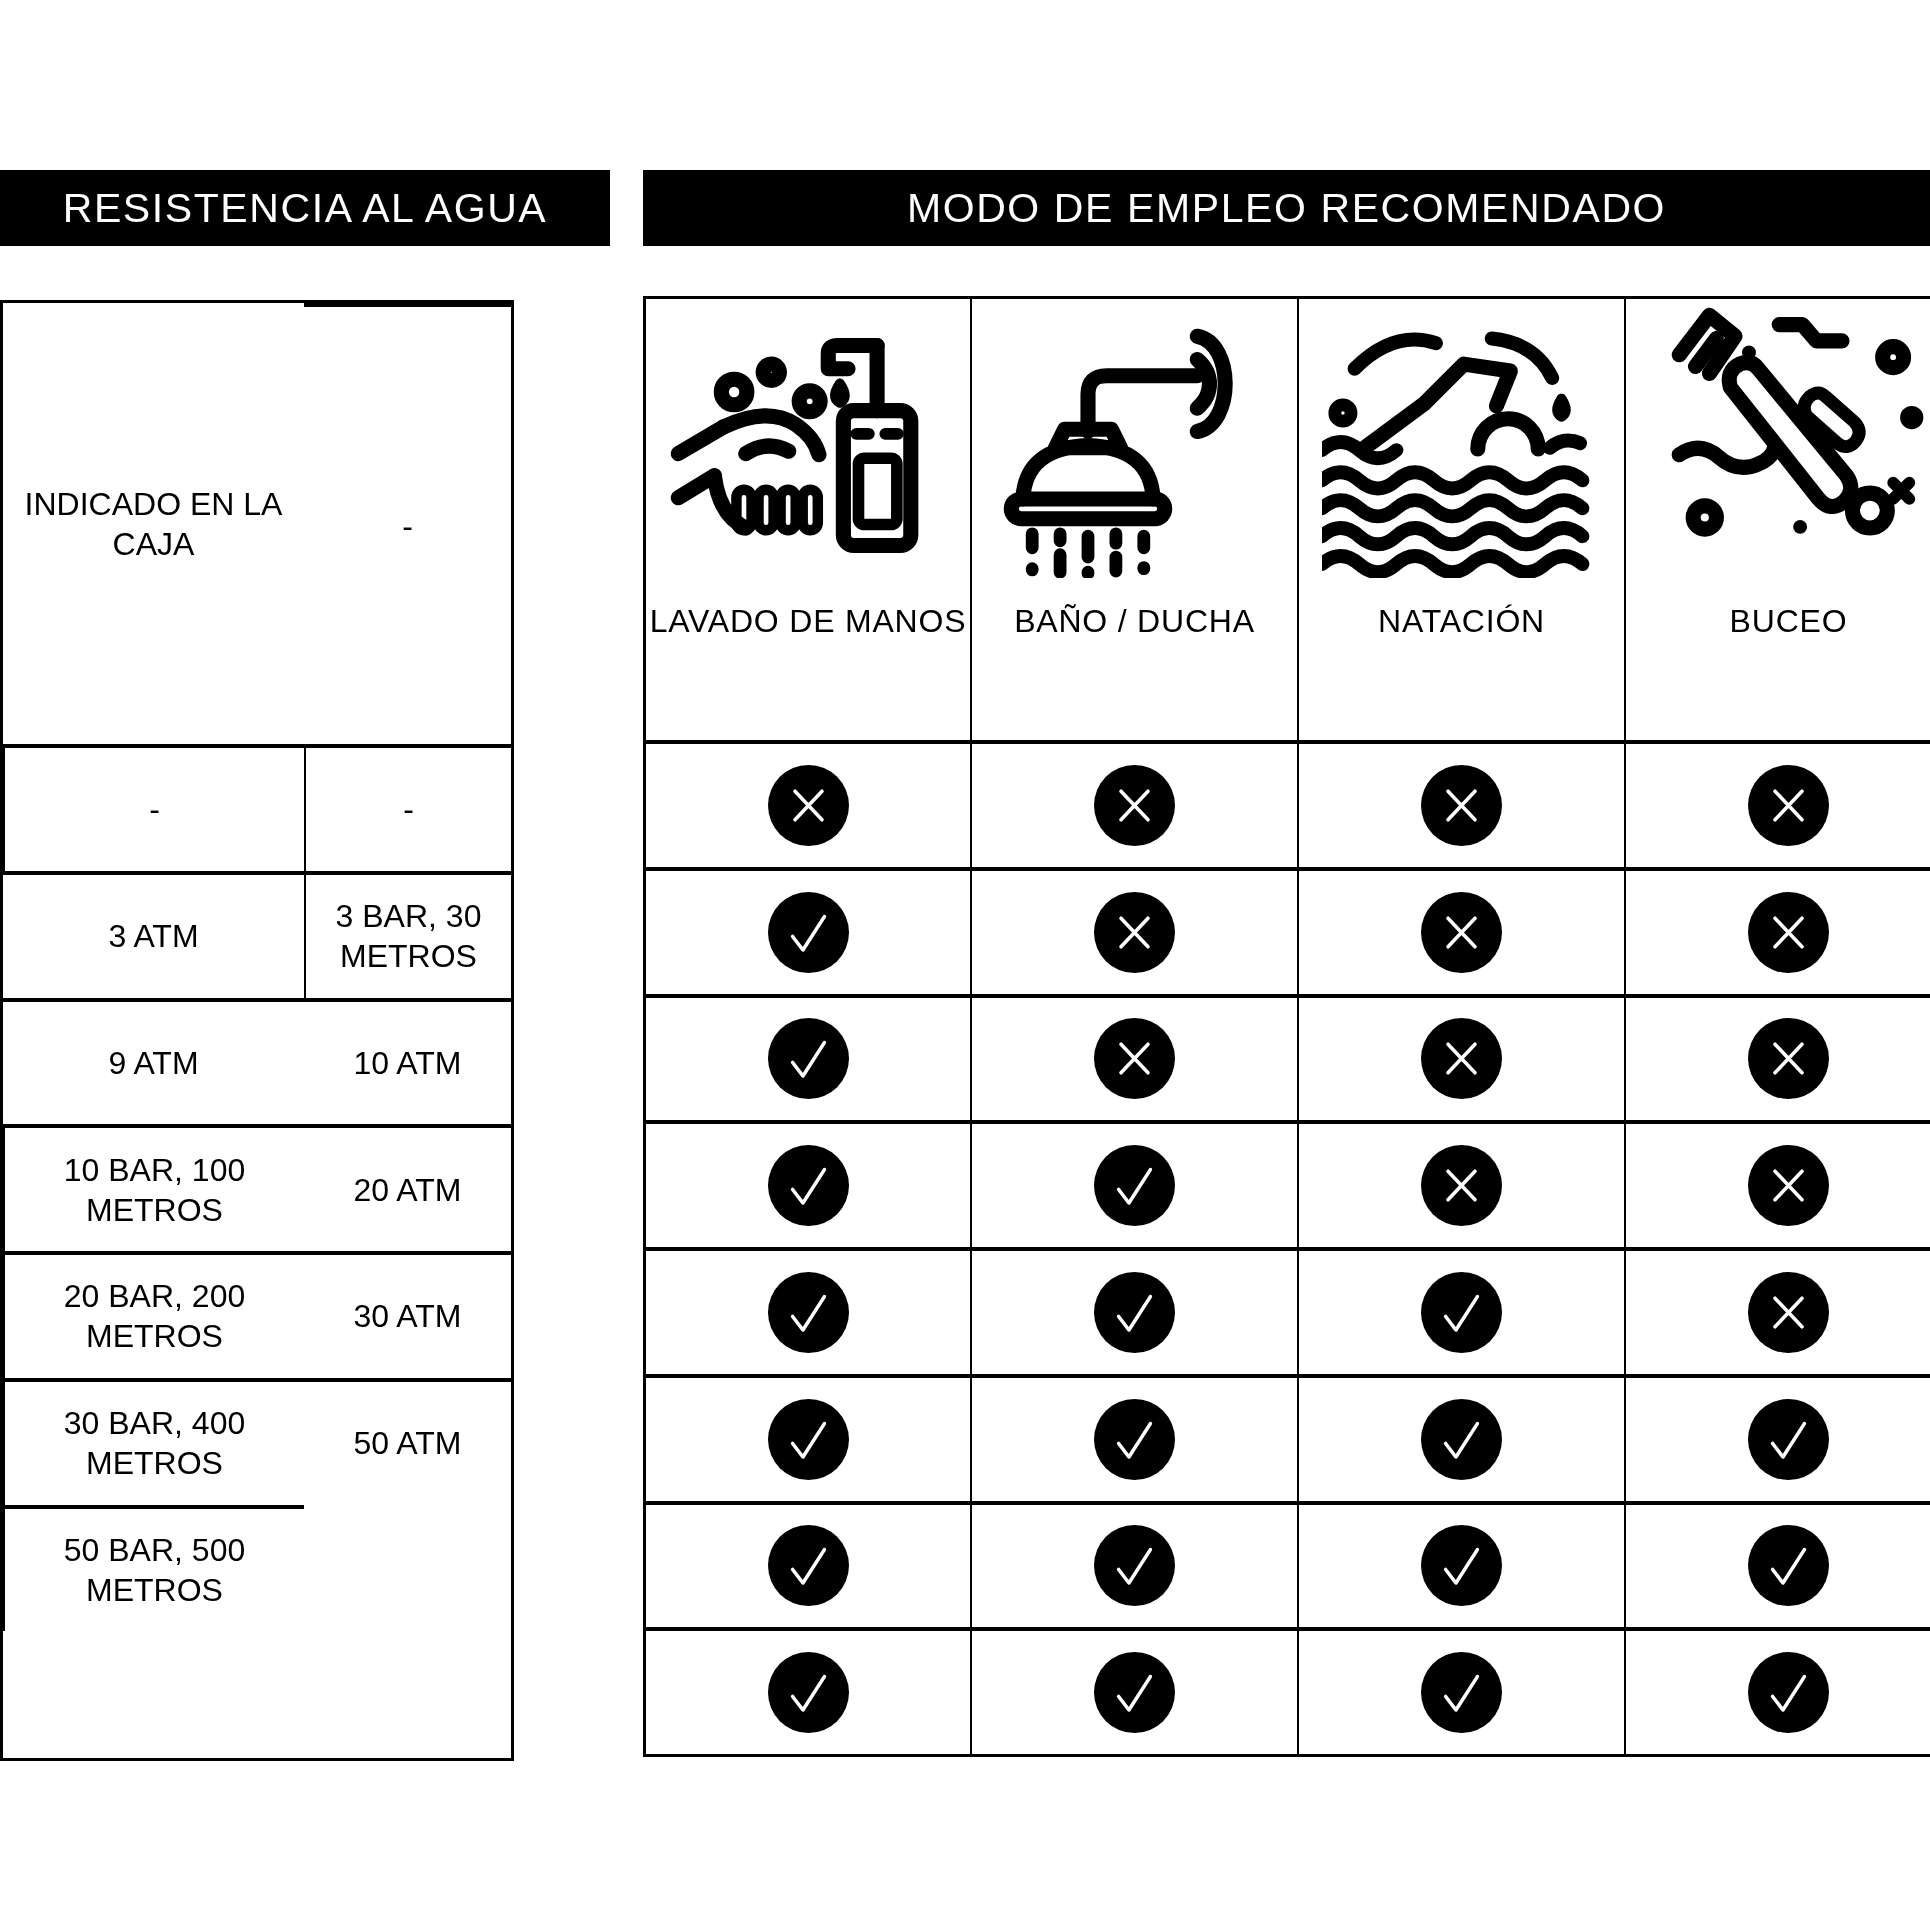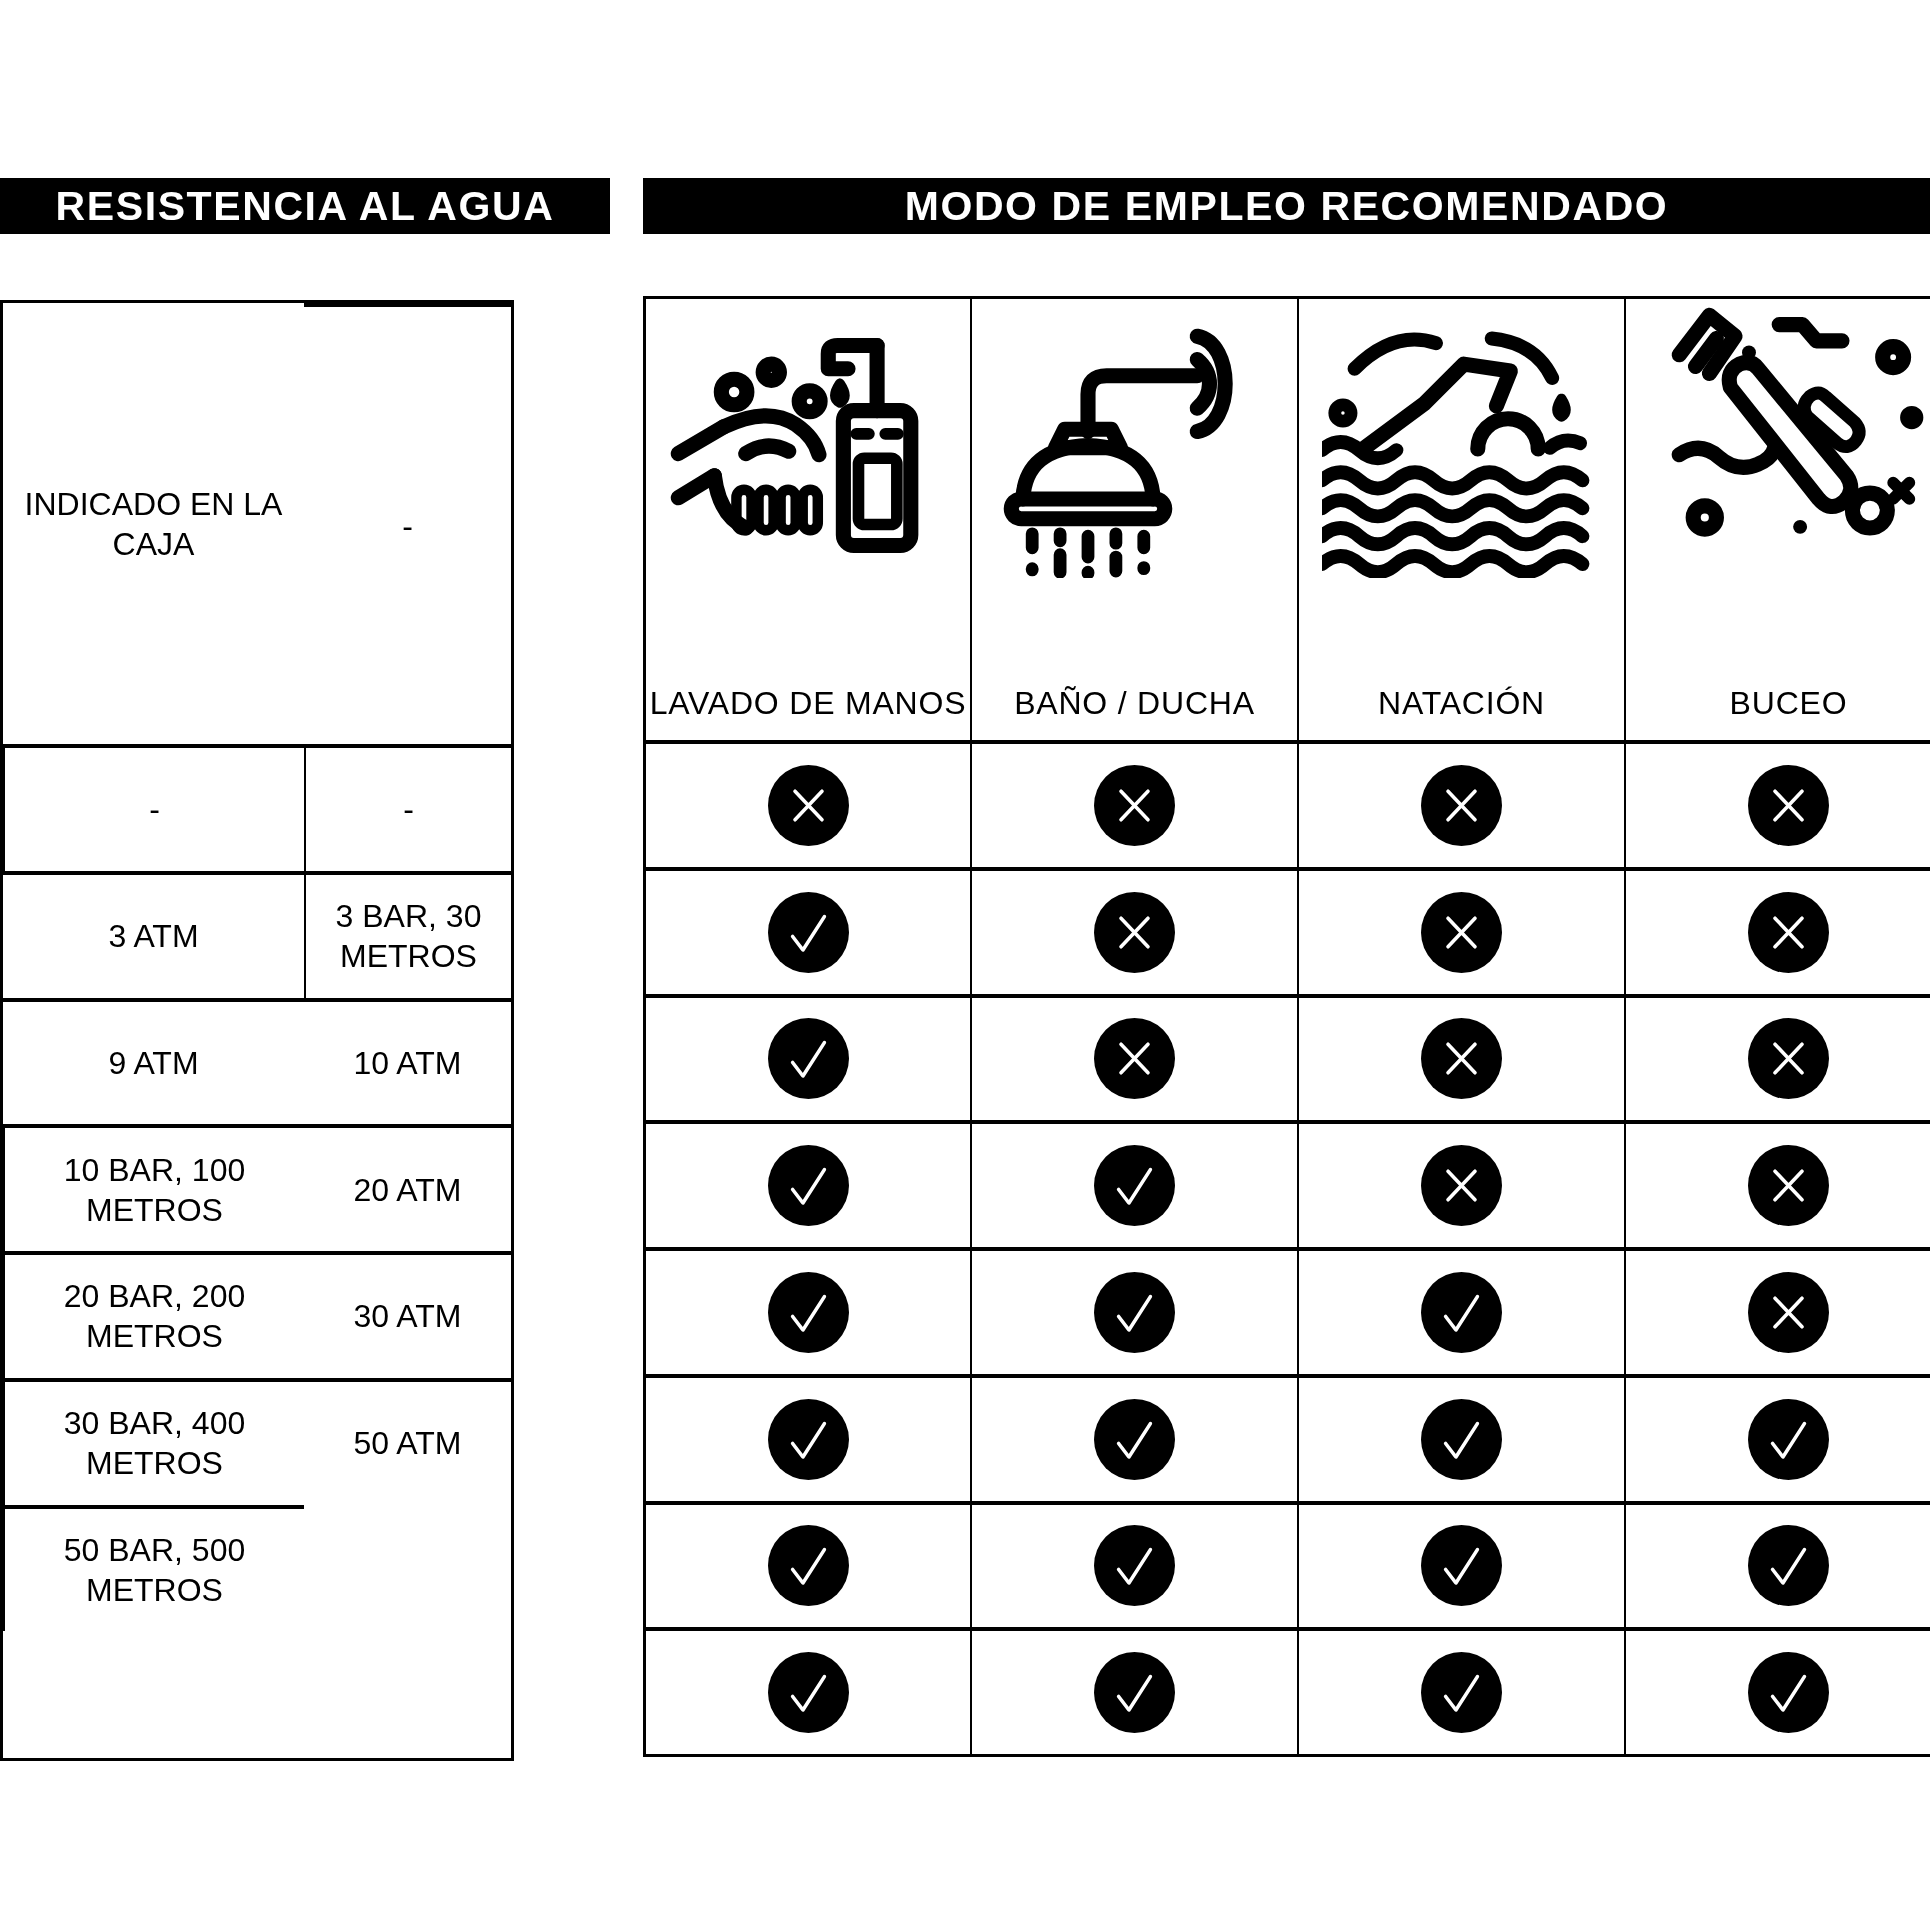--- a/index.html
+++ b/index.html
@@ -1,42 +1,42 @@
 <!DOCTYPE html>
 <html style="font-size:12.8px"><head>
 <meta charset="utf-8">
 <style>
   html,body{margin:0;padding:0;background:#fff;width:1931px;height:1931px;overflow:hidden;}
   .canvas{position:relative;width:1931px;height:1931px;background:#ffffff;
           font-family:"Liberation Sans",sans-serif;color:#000;}
 
   
-  .bar{position:absolute;top:170px;height:56px;background:#000;color:#fff;
+  .bar{position:absolute;top:170px;height:76px;background:#000;color:#fff;
        display:flex;align-items:center;justify-content:center;
-       font-size:41px;letter-spacing:1.6px;font-weight:700;margin-top:8px;}
+       font-size:41px;letter-spacing:1.6px;font-weight:400;}
   .bar-left{left:0;width:610px;}
   .bar-right{left:643px;width:1287px;}
 
   
   .ltable{position:absolute;left:0;top:300px;width:514px;height:1461px;
           box-sizing:border-box;border:3.2px solid #000;
           display:grid;grid-template-columns:301px 1fr;
           grid-template-rows:441px repeat(8,1fr);}
   .lcell{display:flex;align-items:center;justify-content:center;text-align:center;
          font-size:32px;line-height:1.25;box-sizing:border-box;padding:0 11.2px;}
   .lcell.sep{border-left:2.4px solid #000;}
   .lcell.body{border-top:4.8px solid #000;}
   .lhead{white-space:pre-line;font-size:32px;}
 
   
   .rtable{position:absolute;left:643px;top:296px;width:1287px;height:1461px;
           box-sizing:border-box;border:3.2px solid #000;border-right:none;overflow:hidden;
           display:grid;grid-template-columns:324px 327px 327px 327px;
           grid-template-rows:441px repeat(8,1fr);}
-  .rhead{display:flex;flex-direction:column;align-items:center;justify-content:space-between;
+  .rhead{display:flex;flex-direction:column;align-items:center;justify-content:flex-start;
          box-sizing:border-box;padding-bottom:19px;}
   .rhead.sep{border-left:2.4px solid #000;}
   .iconwrap{flex:0 0 auto;display:flex;align-items:center;justify-content:center;
             margin-bottom:25.5px;}
   .iconwrap svg{display:block;}
   .rlabel{font-size:32px;letter-spacing:0.8px;line-height:35px;text-align:center;}
   .rcell{display:flex;align-items:center;justify-content:center;box-sizing:border-box;
          border-top:4.8px solid #000;}
   .rcell.sep{border-left:2.4px solid #000;}
   .rcell svg{display:block;}

